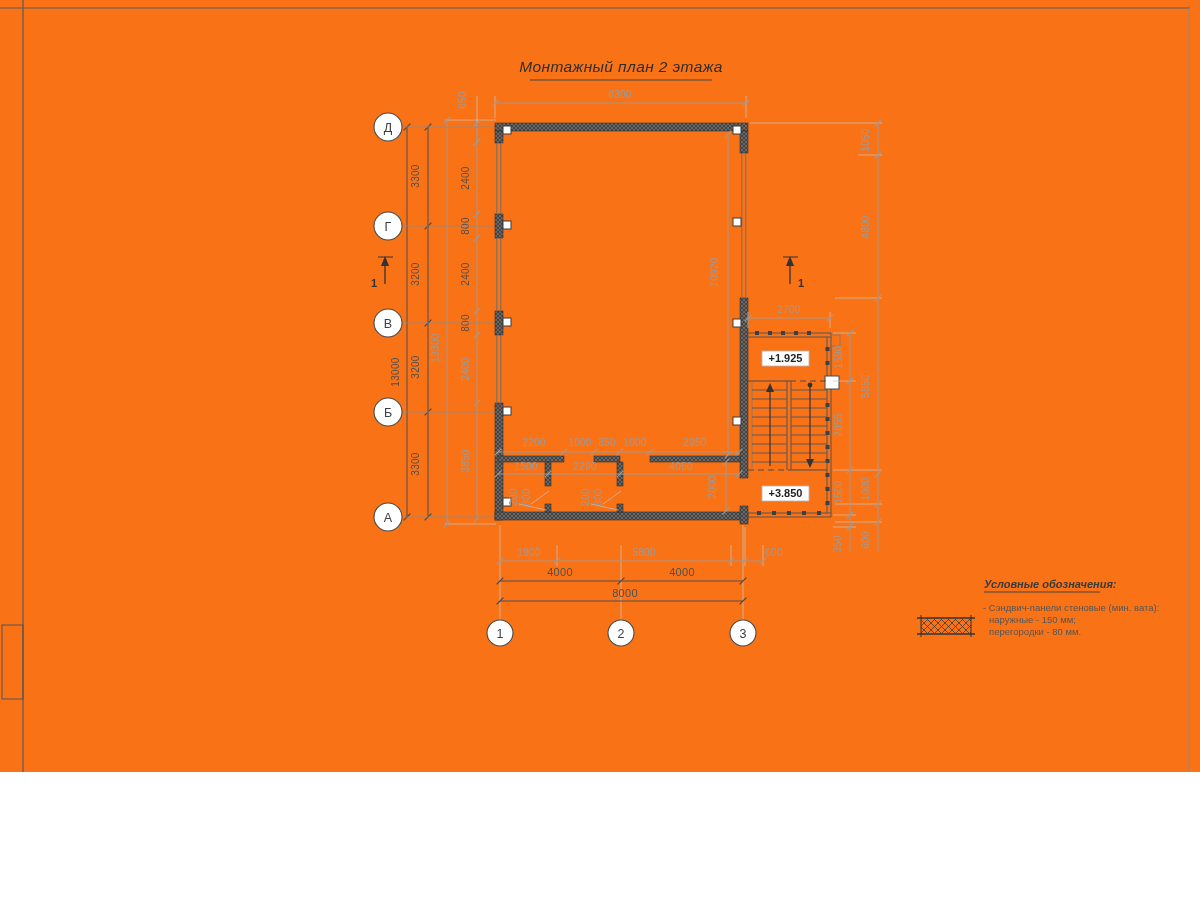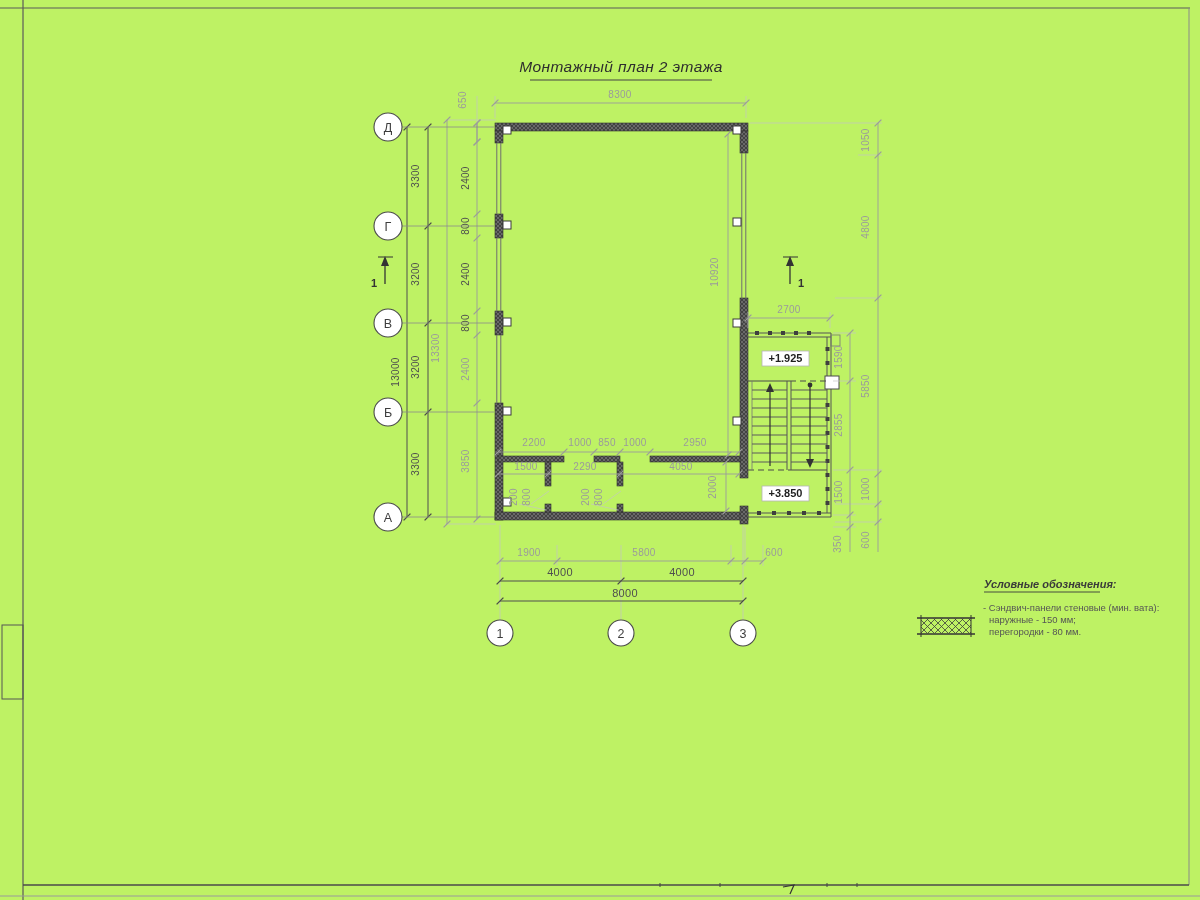--- a/index.html
+++ b/index.html
@@ -1,16 +1,16 @@
 <!DOCTYPE html>
 <html><head>
 <meta charset="utf-8">
 <style>
   html,body{margin:0;padding:0;background:#fff;}
-  .page{position:relative;width:1200px;height:900px;background:#bef264;overflow:hidden;
+  .page{position:relative;width:1200px;height:772px;background:#f97316;overflow:hidden;
         font-family:"Liberation Sans",sans-serif;}
   svg{position:absolute;left:0;top:0;}
   text{font-family:"Liberation Sans",sans-serif;}
   .dim{font-size:10px;fill:#9b9b9b;letter-spacing:.3px;}
   .dimd{font-size:10px;fill:#4f4f4f;letter-spacing:.3px;}
   .axis-label{font-size:12.5px;fill:#3d3d3d;}
   .lvl{font-size:11px;font-weight:bold;fill:#1f1f1f;}
   .title-text{font-size:15.5px;font-style:italic;fill:#2e2e2e;letter-spacing:.4px;}
   .legend-h{font-size:11px;font-style:italic;font-weight:bold;fill:#3a3a3a;}
   .legend-t{font-size:9.5px;fill:#555;}

